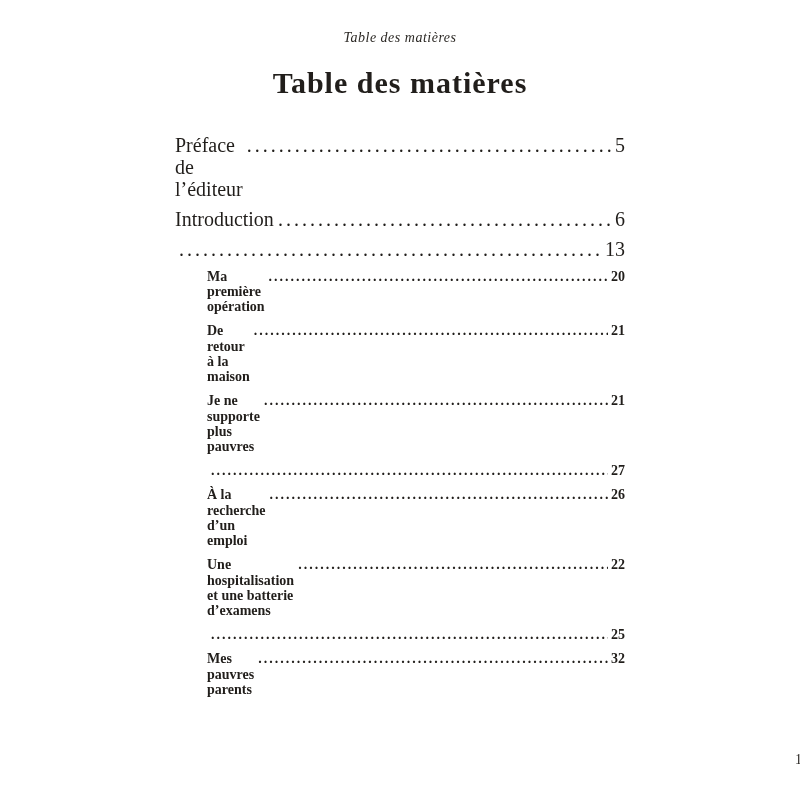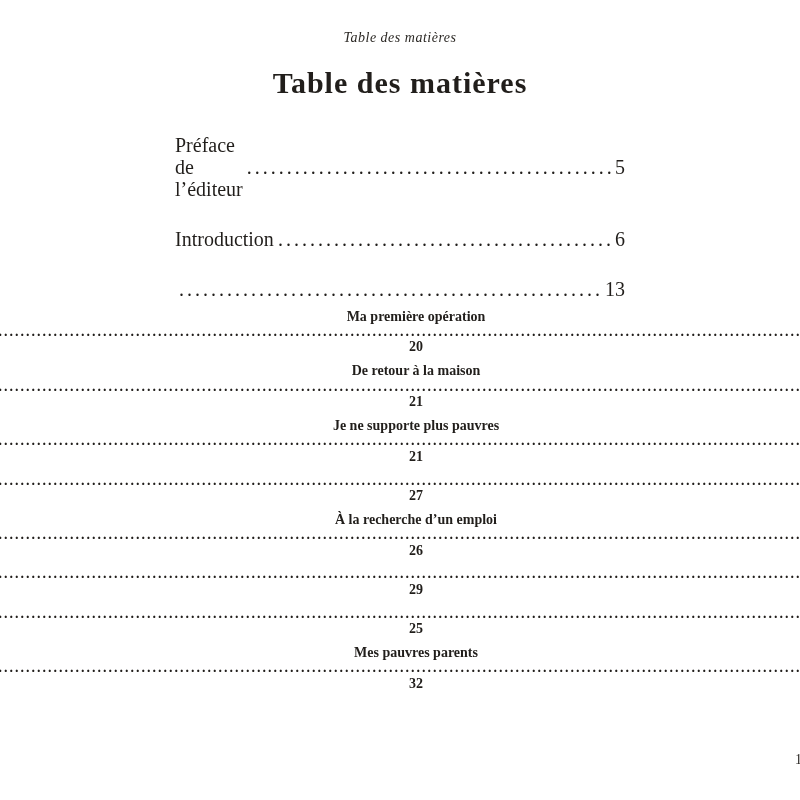--- a/index.html
+++ b/index.html
@@ -25,36 +25,35 @@
     font-weight: bold;
     font-size: 30px;
     letter-spacing: 1px;
   }
   .toc {
     width: 450px;
     margin: 34px auto 0 auto;
   }
   .row {
     display: flex;
-    align-items: center;
+    align-items: flex-start;
     font-family: Liberation Serif, serif;
   }
   .row.l1 {
     font-size: 20px;
     line-height: 1.1;
-    margin-top: 28px;
+    margin-top: 8px;
   }
   .row.l1:first-child { margin-top: 0; }
   .row.l2 {
     font-size: 14px;
     line-height: 1.1;
     font-weight: bold;
     margin-top: 8.5px;
     padding-left: 32px;
-    flex-direction: column;
   }
   .dots {
     flex: 1 1 auto;
     min-width: 0;
     overflow: hidden;
     white-space: nowrap;
     margin: 0 3px 0 4px;
   }
   .l1 .dots { letter-spacing: 3px; }
   .l2 .dots { letter-spacing: 2px; }
@@ -111,22 +110,23 @@
       <div class="row l2">
     <span class="dots">........................................................................................................................................................................................................</span>
     <span class="pagenum">27</span>
   </div>
       <div class="row l2">
     <span>À la recherche d’un emploi</span>
     <span class="dots">........................................................................................................................................................................................................</span>
     <span class="pagenum">26</span>
   </div>
       <div class="row l2">
+    <span>Une hospitalisation et une batterie d’examens</span>
     <span class="dots">........................................................................................................................................................................................................</span>
-    <span class="pagenum">29</span>
+    <span class="pagenum">22</span>
   </div>
       <div class="row l2">
     <span class="dots">........................................................................................................................................................................................................</span>
     <span class="pagenum">25</span>
   </div>
       <div class="row l2">
     <span>Mes pauvres parents</span>
     <span class="dots">........................................................................................................................................................................................................</span>
     <span class="pagenum">32</span>
   </div>

